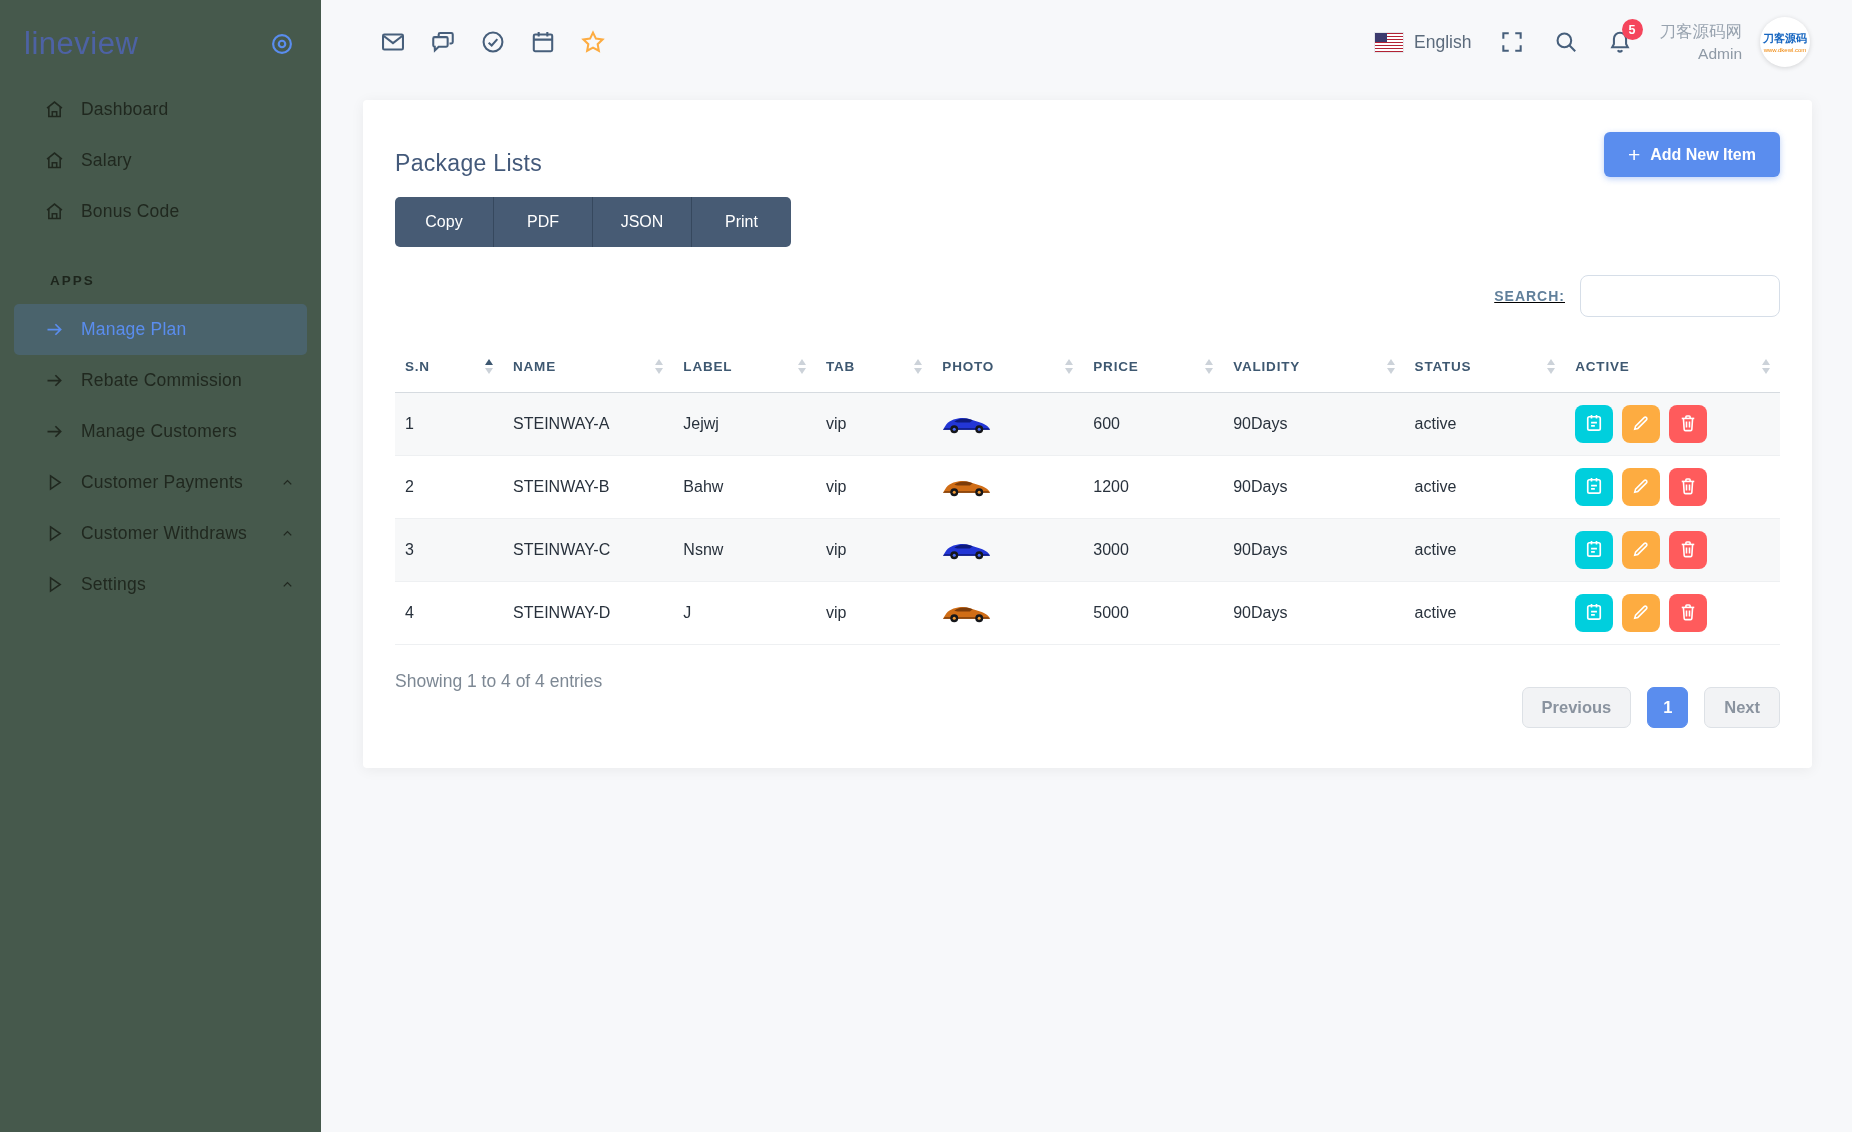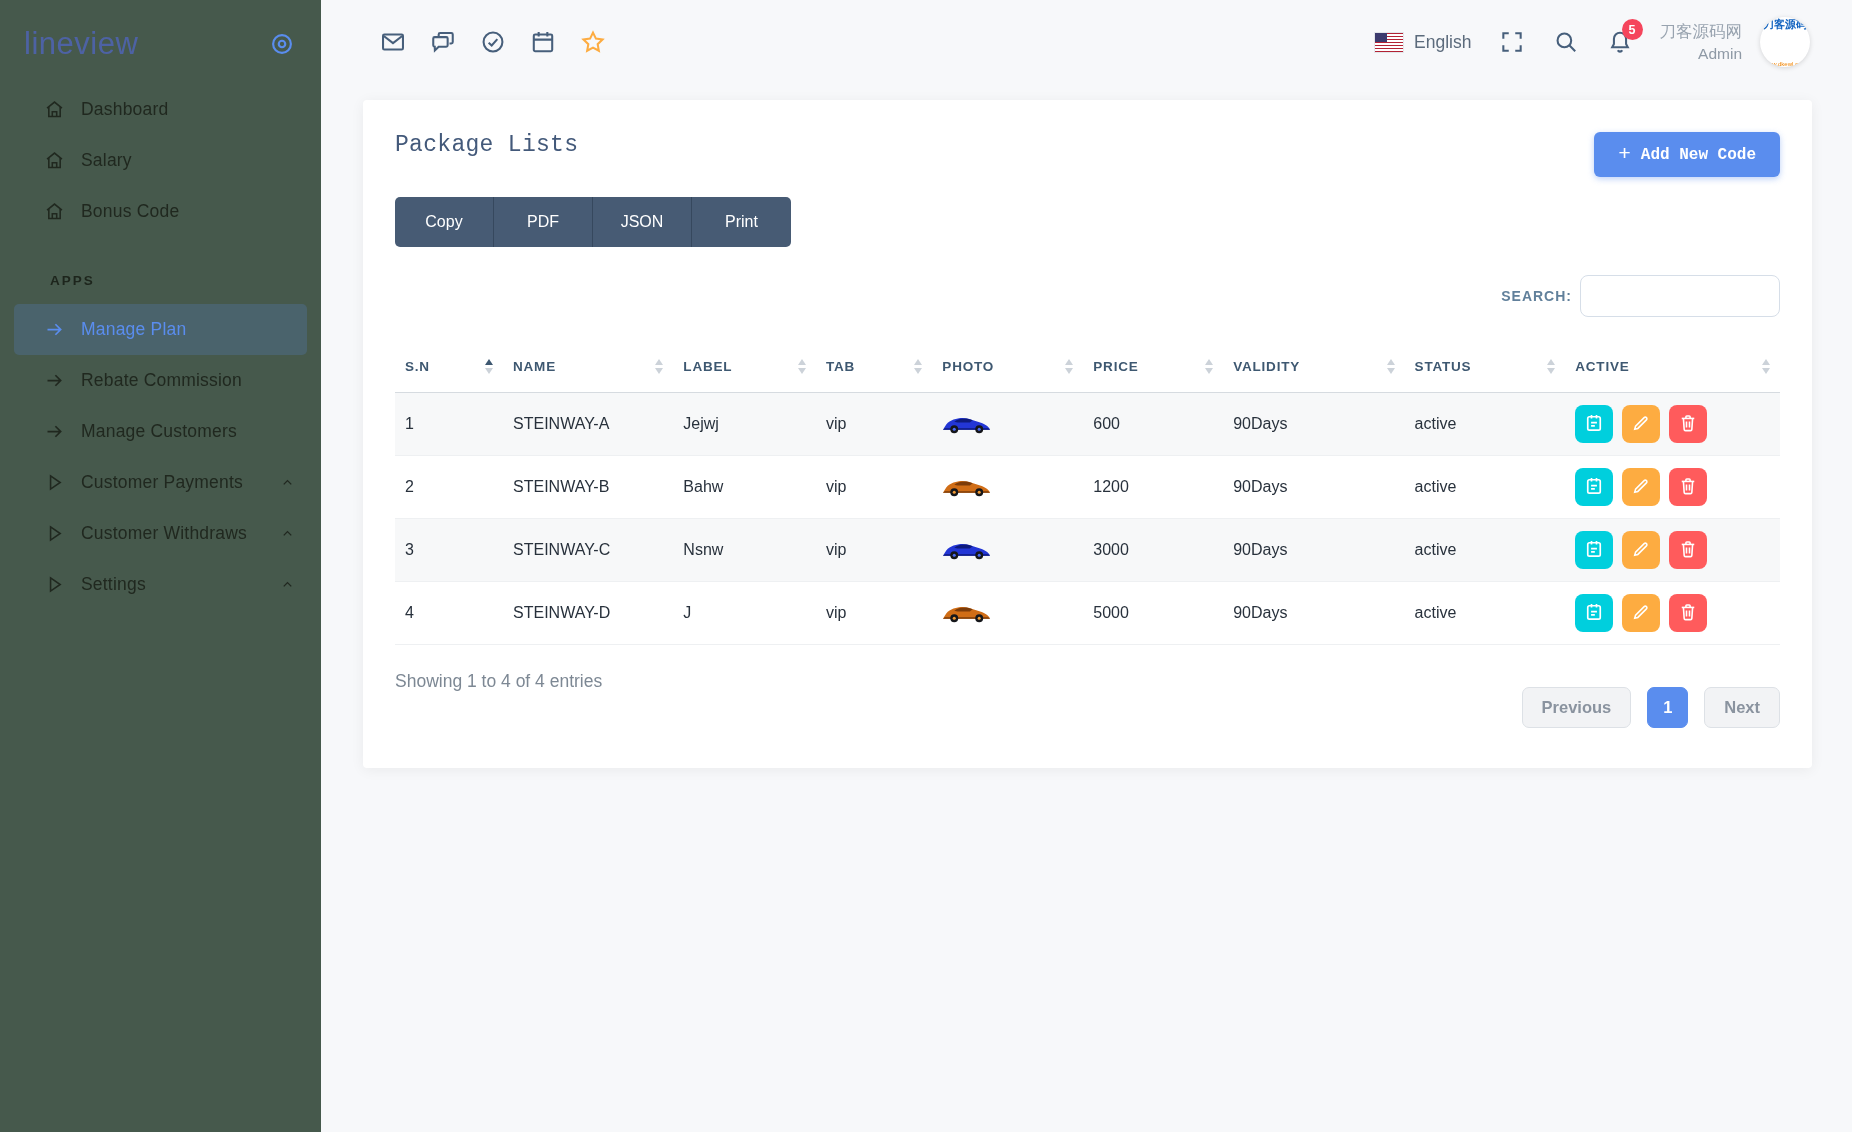--- a/index.html
+++ b/index.html
@@ -64,42 +64,42 @@
   .badge { position:absolute; top:-9px; right:-9px; min-width:21px; height:21px; border-radius:50%;
     background:var(--badge); color:#fff; font-size:12.5px; font-weight:700;
     display:flex; align-items:center; justify-content:center; }
 
   .user { display:flex; align-items:center; gap:18px; cursor:pointer; }
   .user-text { text-align:right; }
   .user-name { font-size:16.5px; color:#98a3af; }
   .user-role { font-size:15.5px; color:#8e99a5; margin-top:2px; }
   .avatar { width:50px; height:50px; border-radius:50%; background:#fff;
     box-shadow:0 1px 5px rgba(0,0,0,0.15); display:flex; flex-direction:column;
-    align-items:center; justify-content:space-between; overflow:hidden; }
+    align-items:center; justify-content:center; overflow:hidden; }
   .avatar-l1 { font-size:11px; font-weight:800; color:#1565c0; white-space:nowrap; }
   .avatar-l2 { font-size:6px; color:#f08300; white-space:nowrap; margin-top:1px; }
 
   
   .content { padding:16px 40px 0 42px; }
   .card { background:#fff; border-radius:4px; box-shadow:0 2px 14px rgba(0,0,0,0.06);
     padding:32px 32px 40px; }
 
-  .card-head { display:flex; align-items:flex-start; justify-content:space-between;font-family:Liberation Mono, monospace; }
+  .card-head { display:flex; align-items:flex-end; justify-content:space-between; }
   .page-title { font-size:23px; font-weight:500; color:#43597a; letter-spacing:0.3px; }
   .add-btn { display:inline-flex; align-items:center; gap:10px; background:var(--primary);
     border:none; color:#fff; font-size:16px; font-weight:600; padding:0 24px; height:45px;
     border-radius:6px; cursor:pointer; font-family:inherit; box-shadow:0 2px 6px rgba(90,141,238,0.4); }
   .add-btn .plus { font-size:21px; font-weight:400; line-height:1; }
 
   .export-group { display:inline-flex; margin-top:20px; border-radius:5px; overflow:hidden; }
   .export-btn { background:var(--export-bg); color:#fff; border:none; font-family:inherit;
     font-size:16px; padding:16px 0; width:99px; cursor:pointer; border-right:1px solid #36485e; }
   .export-btn:last-child { border-right:none; }
 
-  .search-row { display:flex; justify-content:flex-end; align-items:center; gap:8px; margin-top:28px; }
+  .search-row { display:flex; justify-content:flex-end; align-items:center; gap:15px; margin-top:28px;text-decoration:underline; }
   .search-label { font-size:14px; font-weight:700; letter-spacing:1px; color:#61809b; }
   .search-input { width:200px; height:42px; border:1px solid #d6dee8; border-radius:8px;
     font-size:16px; padding:0 12px; outline:none; font-family:inherit; }
 
   table { width:100%; border-collapse:collapse; margin-top:30px; }
   th { position:relative; text-align:left; font-size:13.5px; font-weight:700; letter-spacing:0.8px;
     color:#3e5871; padding:12px 26px 18px 10px; border-bottom:1px solid #d6dbe0; cursor:pointer; }
   .sort-carets { position:absolute; right:10px; top:12px; display:flex; flex-direction:column;
     align-items:center; gap:3px; }
   .caret-up { width:0; height:0; border-left:4.5px solid transparent; border-right:4.5px solid transparent;
@@ -318,21 +318,21 @@
       </div>
     </header>
 
     <main class="content">
       <div class="card">
 
         <div class="card-head">
           <h1 class="page-title">Package Lists</h1>
           <button class="add-btn">
             <span class="plus">+</span>
-            <span>Add New Code</span>
+            <span>Add New Item</span>
           </button>
         </div>
 
         <div class="export-group" id="export-group">
             <button class="export-btn">Copy</button>
             <button class="export-btn">PDF</button>
             <button class="export-btn">JSON</button>
             <button class="export-btn">Print</button>
           </div>
 

